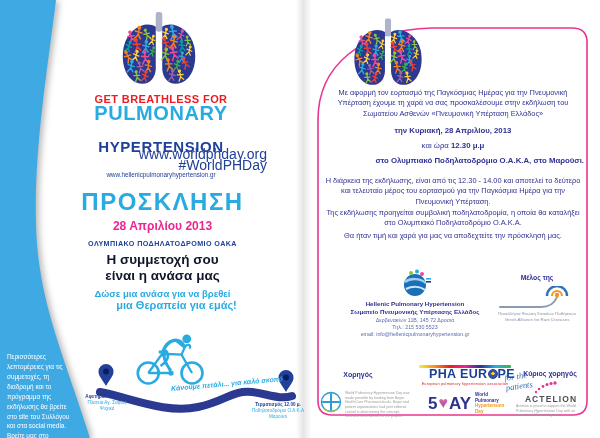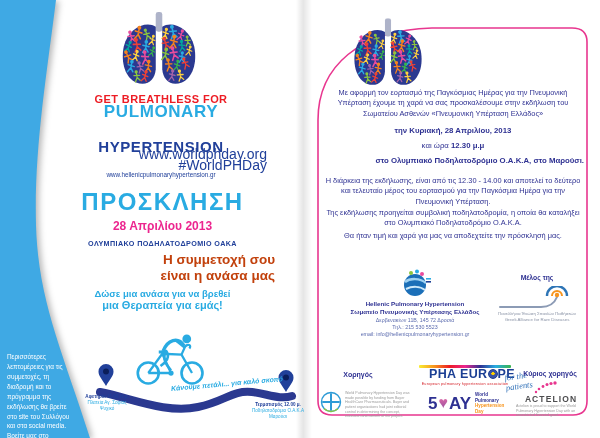--- a/index.html
+++ b/index.html
@@ -6,28 +6,28 @@
   .stage{position:relative;width:600px;height:438px;background:#fff;overflow:hidden;
          font-family:"Liberation Sans",sans-serif;}
   .abs{position:absolute;}
   .ctr{text-align:center;}
 
   
   .sail{filter:drop-shadow(3px 1px 3px rgba(0,0,0,.28));}
   .fold{left:296px;top:0;width:16px;height:438px;
         background:linear-gradient(90deg,rgba(0,0,0,0) 0%,rgba(0,0,0,.10) 45%,rgba(0,0,0,0) 100%);}
   .brand1{color:#ED1C24;font-weight:bold;font-size:11px;letter-spacing:.4px;}
-  .brand2{color:#29ABE2;font-weight:bold;font-size:17px;letter-spacing:.6px;line-height:1.0;}
+  .brand2{color:#29ABE2;font-weight:bold;font-size:20px;letter-spacing:.6px;line-height:1.0;}
   .brand3{color:#21409A;font-weight:bold;font-size:15px;letter-spacing:.6px;line-height:1.05;margin-top:20px;}
   .link-bold{color:#21409A;font-weight:normal;font-size:14px;line-height:1.35;text-align:right;}
   .link-small{color:#21409A;font-size:6.3px;}
   .invite-title{color:#29ABE2;font-weight:bold;font-size:24px;letter-spacing:1.5px;}
   .invite-date{color:#EC268F;font-weight:bold;font-size:12px;}
   .invite-venue{color:#21409A;font-weight:bold;font-size:7.2px;letter-spacing:.4px;}
-  .slogan{color:#c2410c;font-weight:bold;font-size:13.5px;line-height:1.12;text-align:right;}
+  .slogan{color:#0f172a;font-weight:bold;font-size:13.5px;line-height:1.12;}
   .give1{color:#29ABE2;font-weight:bold;font-size:9.5px;}
   .give2{color:#29ABE2;font-weight:bold;font-size:11px;}
   .route-caption{color:#29ABE2;font-weight:bold;font-style:italic;font-size:7px;
                  transform:rotate(-5deg);}
   .pin-label{font-size:4.6px;line-height:1.3;}
   .pin-l1{color:#21409A;font-weight:bold;}
   .pin-l2{color:#29ABE2;}
   .sidebar-copy{color:#fff;font-size:6.4px;line-height:1.55;}
 
   
@@ -128,21 +128,21 @@
   <div class="abs ctr link-small" style="left:55px;top:171px;width:212px;">www.hellenicpulmonaryhypertension.gr</div>
 
   <div class="abs ctr invite-title" style="left:50px;top:188px;width:225px;">ΠΡΟΣΚΛΗΣΗ</div>
   <div class="abs ctr invite-date" style="left:50px;top:219px;width:225px;">28 Απριλίου 2013</div>
   <div class="abs ctr invite-venue" style="left:50px;top:239px;width:225px;">ΟΛΥΜΠΙΑΚΟ ΠΟΔΗΛΑΤΟΔΡΟΜΙΟ ΟΑΚΑ</div>
 
   <div class="abs ctr slogan" style="left:50px;top:252px;width:225px;">Η συμμετοχή σου</div>
   <div class="abs ctr slogan" style="left:50px;top:268px;width:225px;">είναι η ανάσα μας</div>
 
   <div class="abs ctr give1" style="left:50px;top:288px;width:225px;">Δώσε μια ανάσα για να βρεθεί</div>
-  <div class="abs ctr give2" style="left:50px;top:299px;width:225px;">μια Θεραπεία για εμάς!</div>
+  <div class="abs ctr give2" style="left:64px;top:299px;width:225px;">μια Θεραπεία για εμάς!</div>
 
   <svg class="abs" style="left:127px;top:331px;" width="88" height="56" viewBox="0 0 100 64">
     <g stroke="#29ABE2" fill="none">
       <circle cx="24" cy="48" r="12" stroke-width="3"></circle>
       <circle cx="74" cy="48" r="12" stroke-width="3"></circle>
       <path d="M24 48 L40 26 L62 27 L74 48 M40 26 L50 48 L24 48" stroke-width="2.6"></path>
       <path d="M36 24 L45 24" stroke-width="3.5"></path>
       <path d="M62 27 L66 18 C69 14 74 16 71 20" stroke-width="2.6"></path>
       <path d="M41 23 C46 10 58 6 65 17" stroke-width="4"></path>
       <path d="M56 11 L66 19" stroke-width="3"></path>

